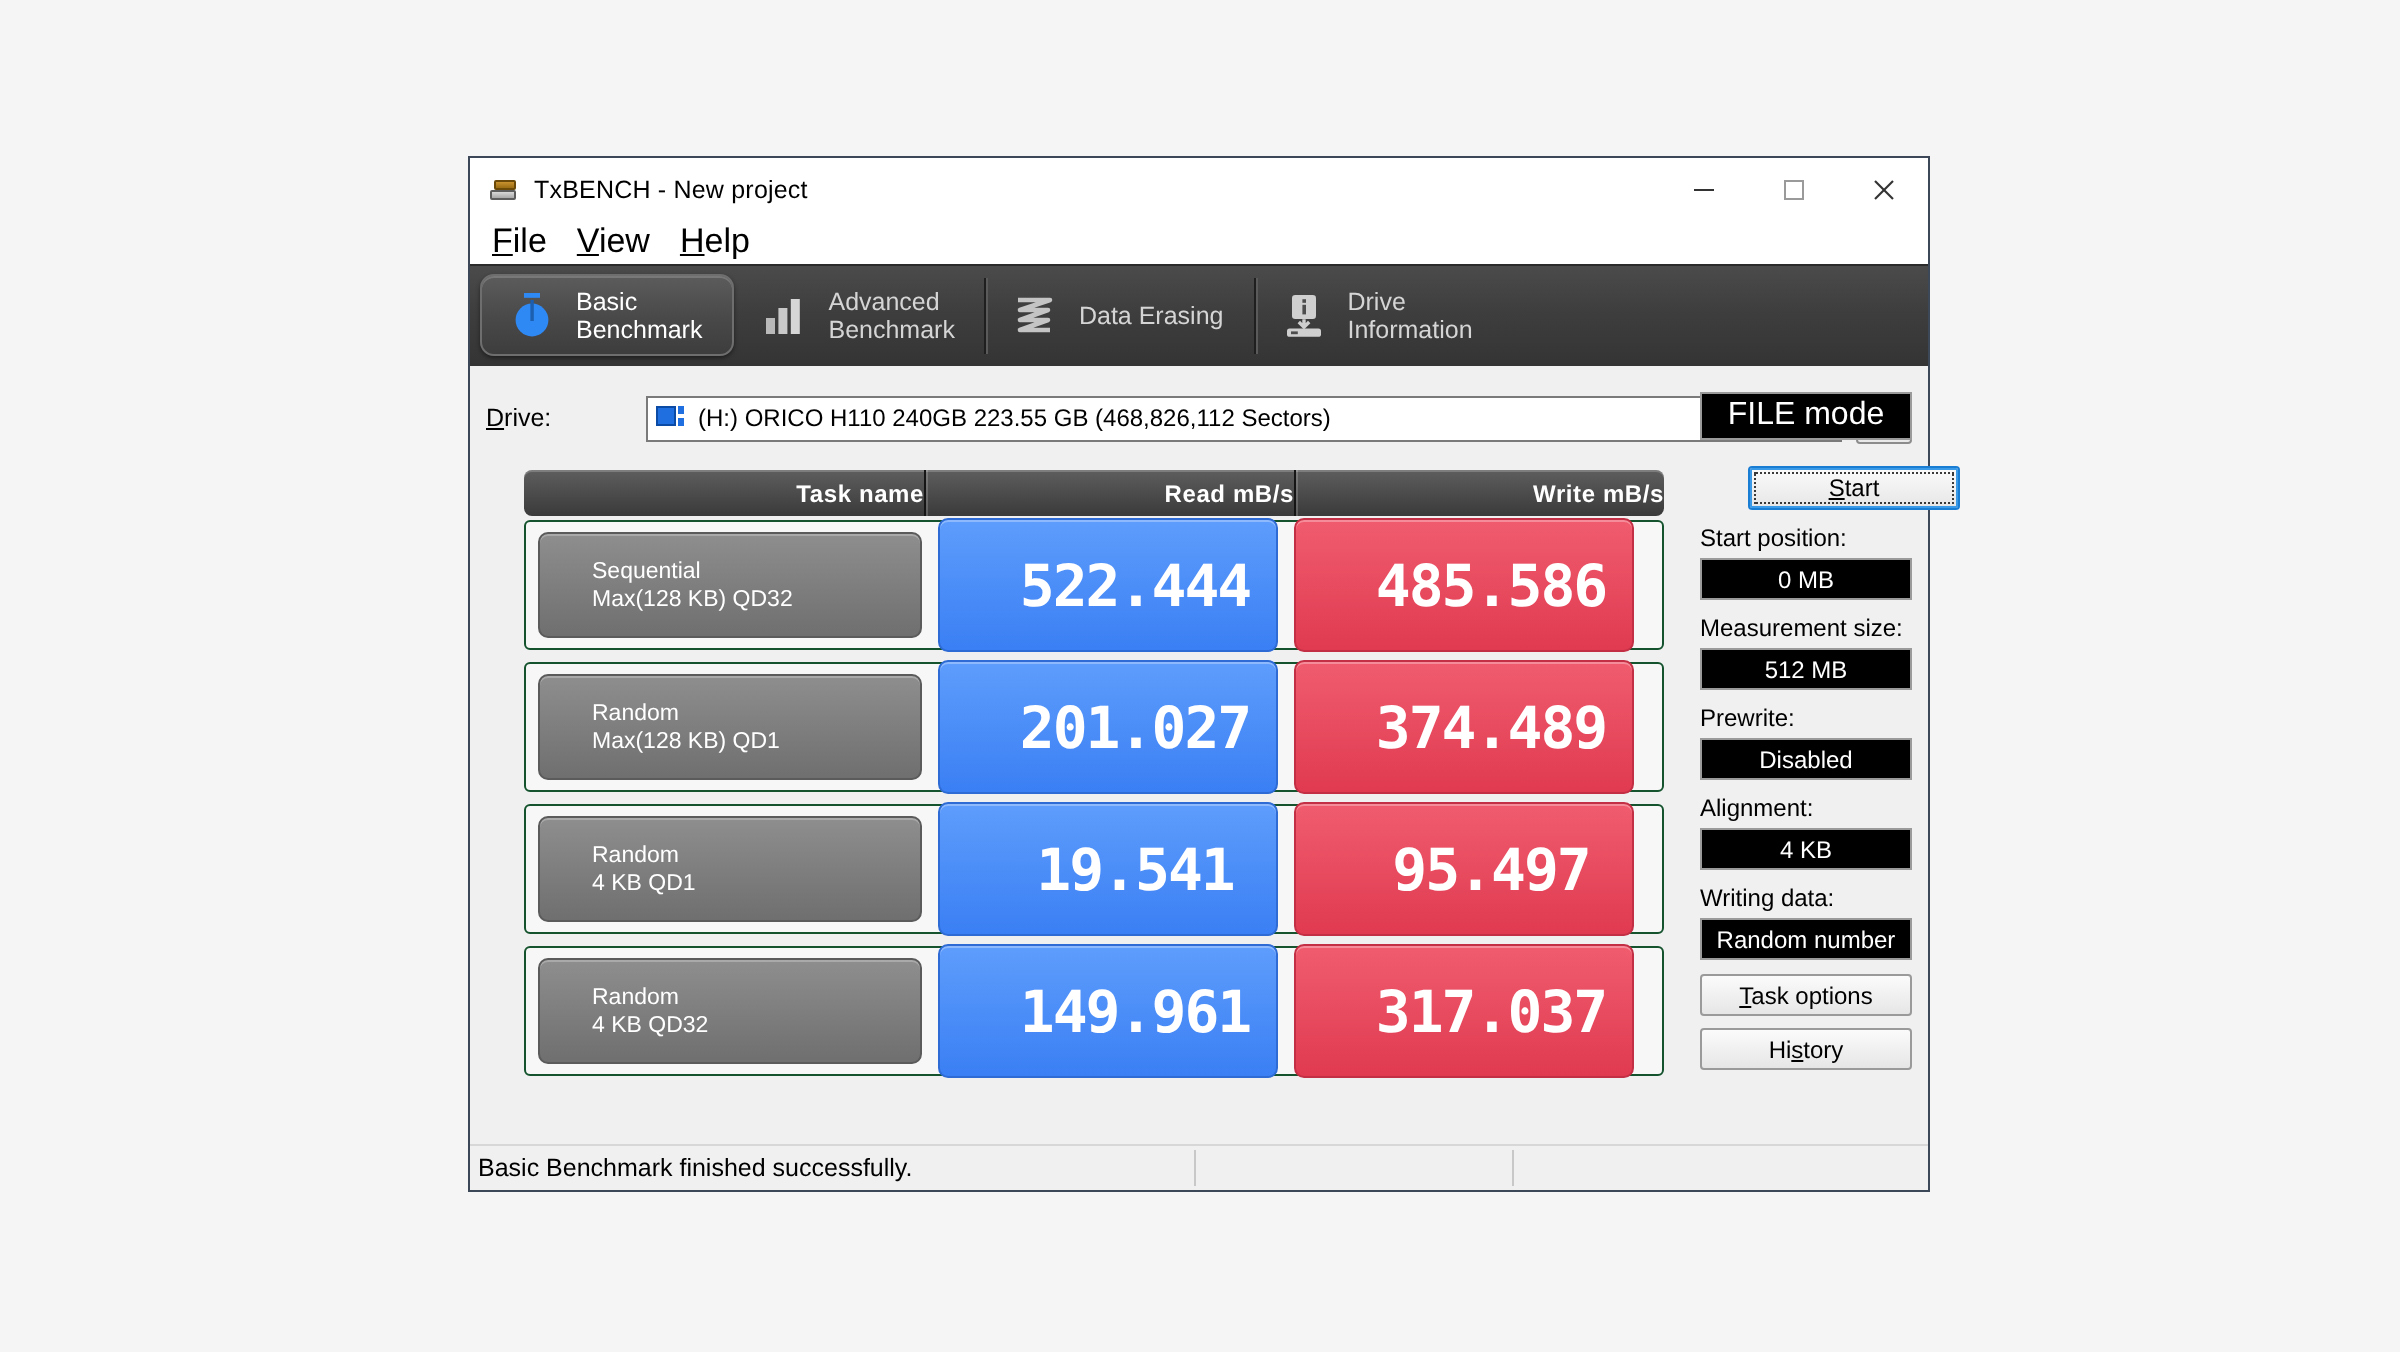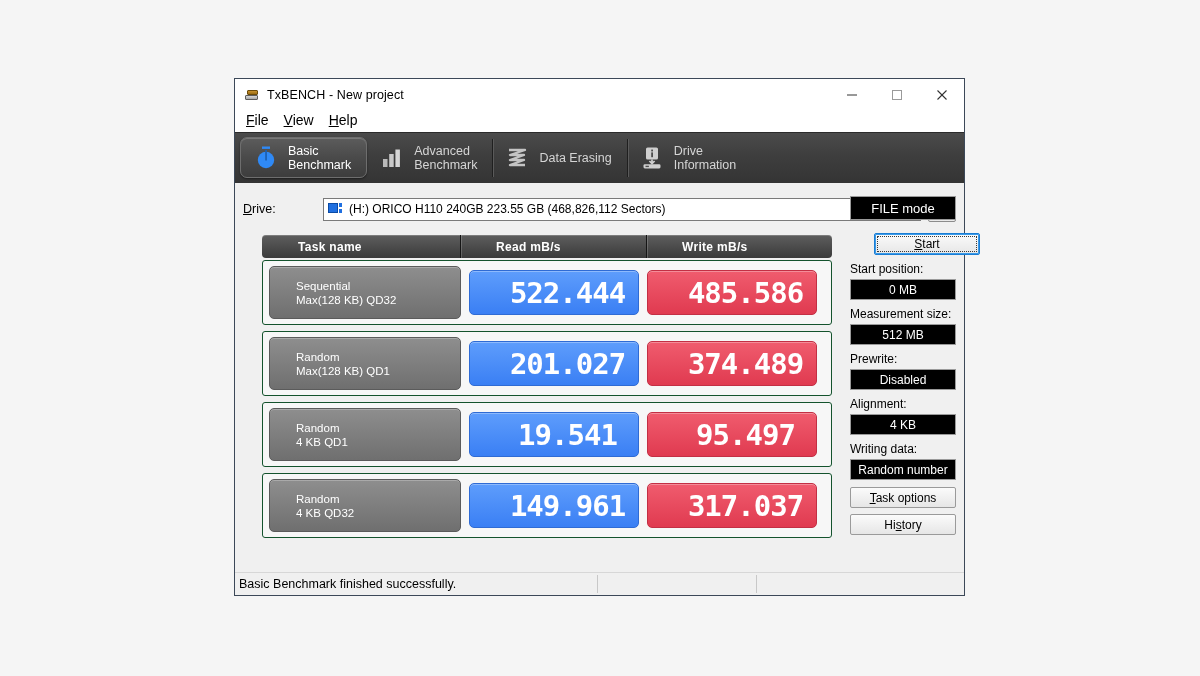--- a/index.html
+++ b/index.html
@@ -83,21 +83,21 @@
   .menubar {
     height: 21px;
     background: #ffffff;
     display: flex;
     align-items: center;
     padding-left: 11px;
     flex: none;
     border-bottom: 1px solid #ffffff;
   }
   .menu-item {
-    font-size: 14px;
+    font-size: 17px;
     color: #000;
     margin-right: 15px;
     line-height: 21px;
   }
   .menu-item u { text-decoration: underline; }
 
   
   .tabstrip {
     height: 50px;
     background: linear-gradient(#4b4b4b, #3e3e3e 45%, #343434);
@@ -228,21 +228,21 @@
 
   
   .file-mode {
     position: absolute;
     right: 8px; top: 13px;
     width: 106px; height: 24px;
     background: #000000;
     border: 1px solid #9a9a9a;
     box-sizing: border-box;
     color: #ffffff;
-    font-size: 13px;
+    font-size: 16px;
     display: flex;
     align-items: center;
     justify-content: center;
   }
 
   
   .results {
     position: absolute;
     left: 27px; top: 52px;
     width: 570px;
@@ -253,24 +253,23 @@
     border-radius: 4px;
     display: flex;
     align-items: center;
     box-shadow: inset 0 1px 0 rgba(255,255,255,.2);
     margin-bottom: 2px;
   }
   .th {
     font-size: 12px;
     font-weight: bold;
     color: #ffffff;
-    text-align: left;
+    text-align: right;
     letter-spacing: 0.3px;
     position: relative;
-    padding-left: 36px;
   }
   .th.name { width: 200px; }
   .th.read { width: 185px; }
   .th.write { width: 185px; }
   .th.read::before, .th.write::before {
     content: "";
     position: absolute;
     left: 0; top: -5px; height: 23px;
     width: 1px;
     background: #151515;
@@ -305,21 +304,21 @@
     font-size: 11.5px;
     color: #ffffff;
     line-height: 14px;
   }
   .cell-name .l2 {
     font-size: 11.5px;
     color: #ffffff;
     line-height: 14px;
   }
   .cell-val {
-    height: 45px;
+    height: 67px;
     flex: none;
     border-radius: 5px;
     box-sizing: border-box;
     display: flex;
     align-items: center;
     justify-content: center;
     font-family: "DejaVu Sans Mono", monospace;
     font-weight: bold;
     font-size: 29px;
     color: #ffffff;

